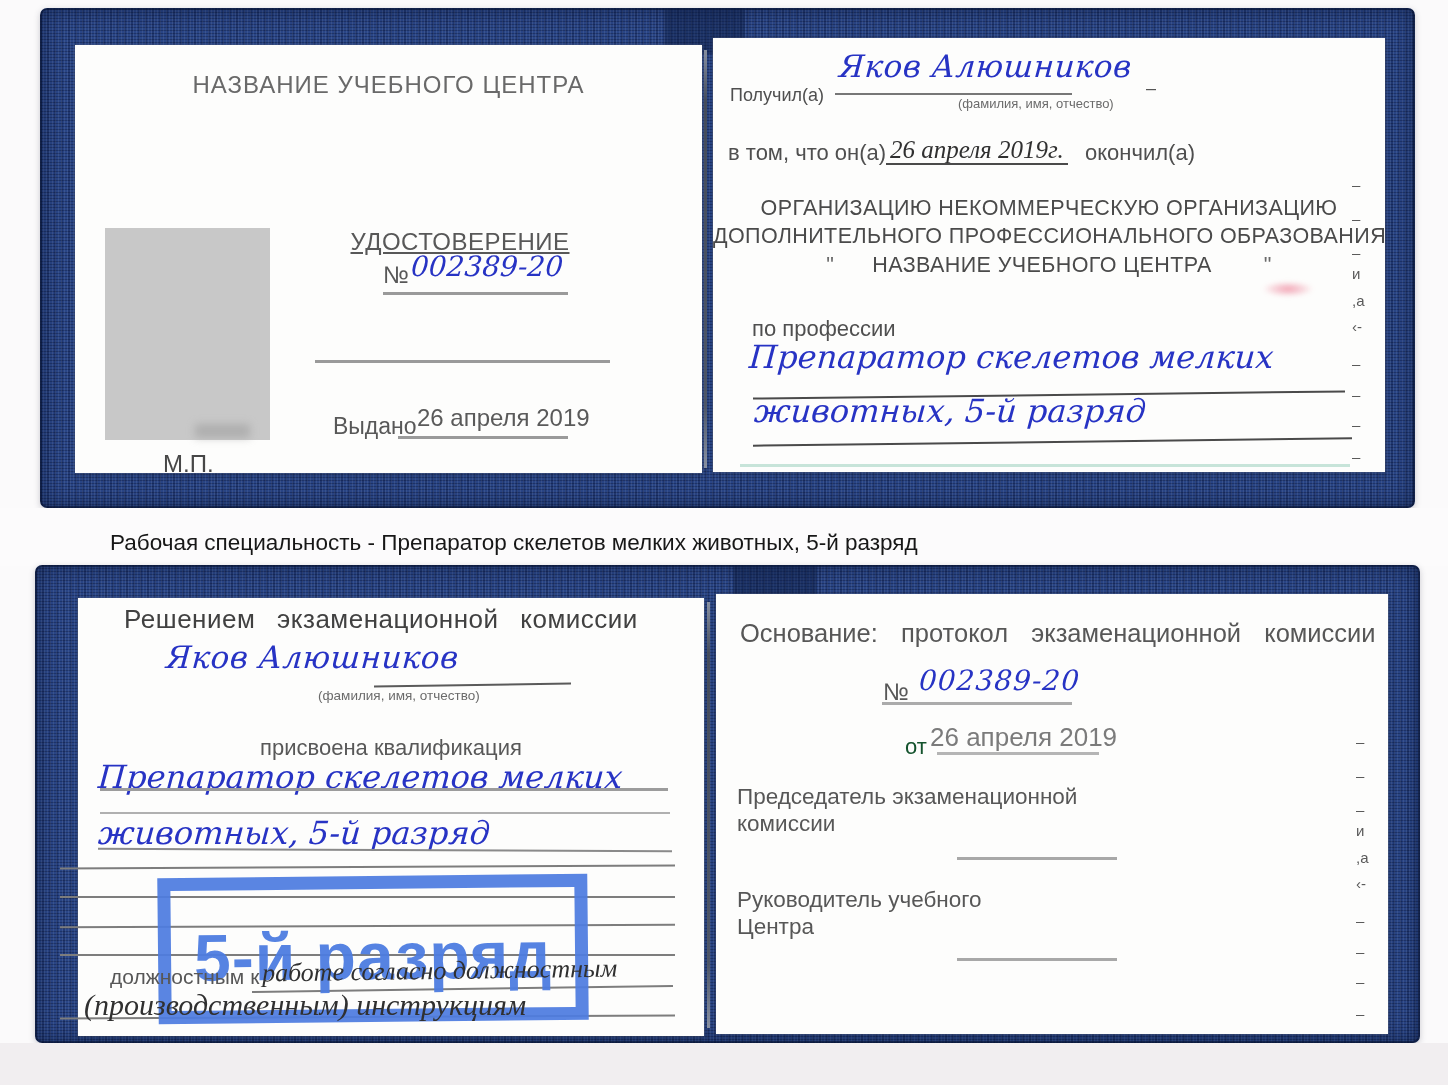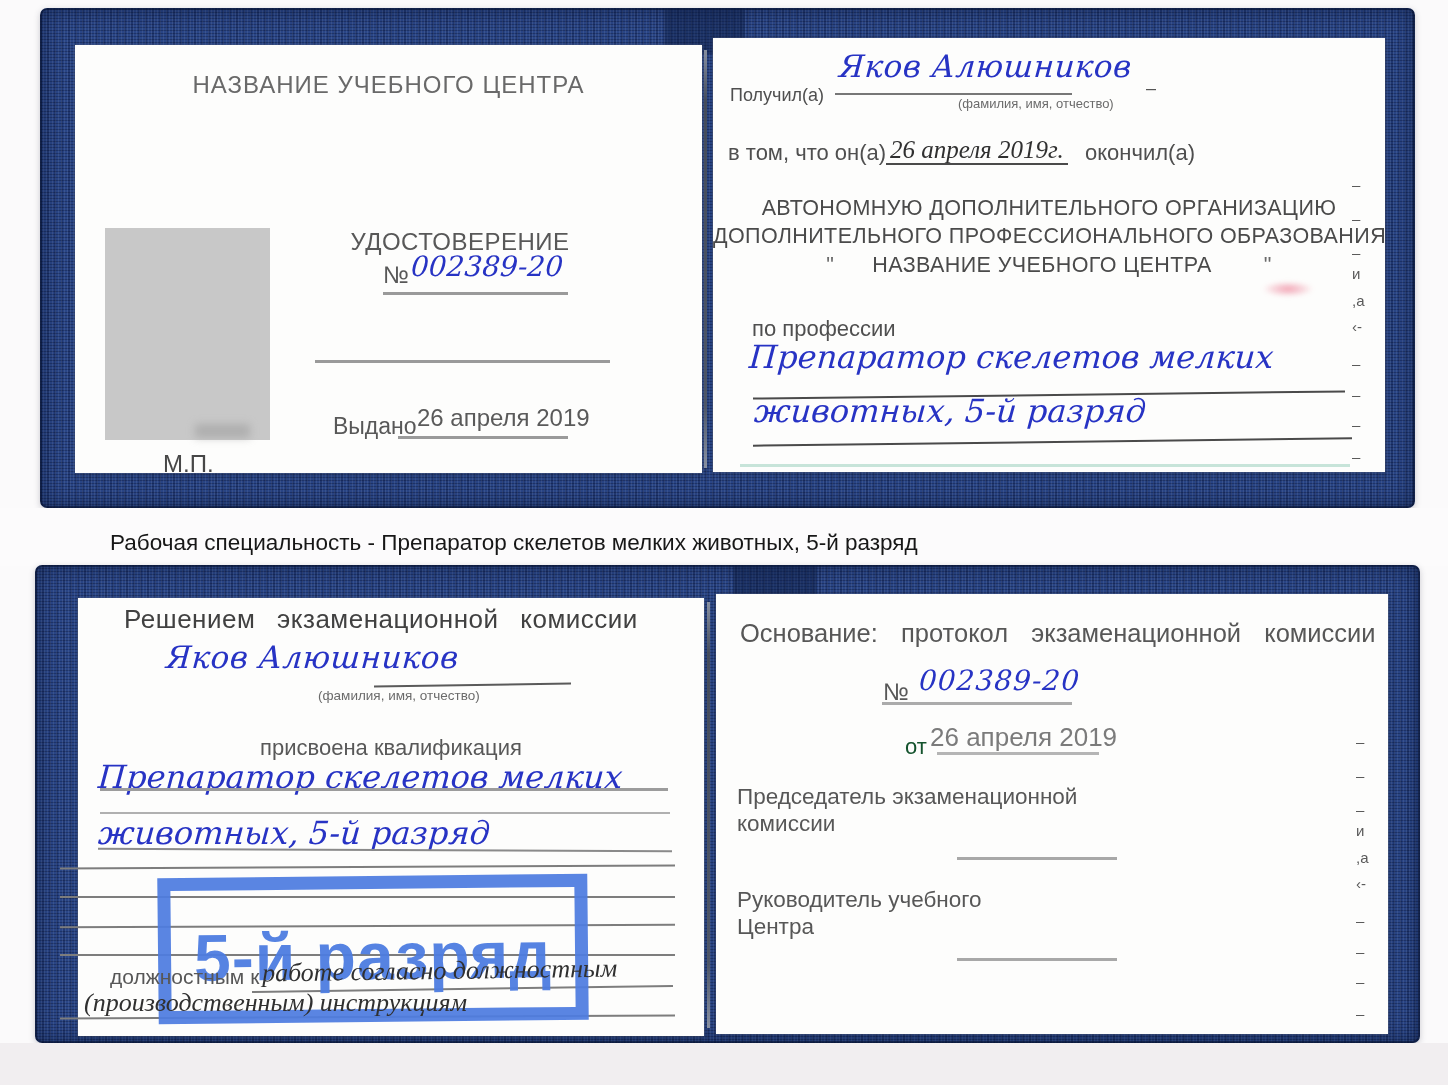--- a/index.html
+++ b/index.html
@@ -42,21 +42,21 @@
   .t { position:absolute; white-space:nowrap; color:#4f4f4f; }
   .hand { font-family:"DejaVu Serif", serif; font-style:italic; color:#2733c4; transform:skewX(-4deg); transform-origin:left bottom; }
   .serit { font-family:"Liberation Serif", serif; font-style:italic; color:#303030; }
   .ln { position:absolute; height:2px; background:#9a9a9a; }
   .ctr { text-align:center; }
 
   
   .tl-header   { left:75px; top:71px; width:627px; font-size:24px; letter-spacing:1px; color:#696969; }
   .tl-photo    { position:absolute; left:105px; top:228px; width:165px; height:212px; background:#c8c8c8; }
   .tl-photo-smudge { position:absolute; left:195px; top:424px; width:55px; height:14px; background:#9a9a9a; filter:blur(4px); opacity:.55; }
-  .tl-doctitle { left:300px; top:228px; width:320px; font-size:24px; letter-spacing:.5px; color:#585858; }
+  .tl-doctitle { left:300px; top:228px; width:320px; font-size:24px; letter-spacing:.5px; color:#585858;text-decoration:underline; }
   .tl-no-sign  { left:383px; top:261px; font-size:24px; color:#585858; }
   .tl-number   { left:410px; top:250px; font-size:28px; }
   .tl-ln1 { left:383px; top:292px; width:185px; height:3px; }
   .tl-ln2 { left:315px; top:360px; width:295px; height:3px; }
   .tl-vydano { left:333px; top:413px; font-size:23px; color:#585858; }
   .tl-issued-date { left:417px; top:404px; font-size:24px; color:#5a5a5a; }
   .tl-ln3 { left:398px; top:436px; width:170px; height:3px; }
   .tl-mp  { left:163px; top:450px; font-size:24px; color:#474747; }
 
   
@@ -101,21 +101,21 @@
   .blr { position:absolute; left:60px; width:615px; height:2px; background:#7d7d7d; }
   .blr1 { top:866px; transform:rotate(-.3deg);} .blr2 { top:896px; }
   .blr3 { top:925px; transform:rotate(-.25deg);} .blr4 { top:954px; }
   .blr5 { top:988px; left:252px; width:421px; transform:rotate(-.8deg); }
   .blr6 { top:1016px; transform:rotate(-.3deg); }
   .bl-stamp-box { position:absolute; left:158px; top:876px; width:430px; height:146px; box-sizing:border-box;
     border:13px solid rgba(77,124,224,.93); transform:rotate(-.6deg); display:flex; align-items:center; justify-content:center; }
   .bl-stamp-text { font-size:66px; font-weight:bold; color:rgba(77,124,224,.95); letter-spacing:1px; white-space:nowrap; padding-top:14px; }
   .bl-admitted { left:110px; top:965px; font-size:21px; color:#575757; }
   .bl-adm1 { left:262px; top:956px; font-size:26px; transform:rotate(-.8deg); }
-  .bl-adm2 { left:84px;  top:988px; font-size:26px; }
+  .bl-adm2 { left:84px;  top:988px; font-size:30px; }
 
   
   .br-basis { left:740px; top:619px; font-size:25.5px; word-spacing:16px; color:#575757; }
   .br-no-sign { left:883px; top:678px; font-size:24px; color:#585858; }
   .br-number  { left:918px; top:664px; font-size:28px; letter-spacing:1px; }
   .br-no-ln   { left:882px; top:702px; width:190px; height:3px; background:#ababab; }
   .br-ot   { left:905px; top:734px; font-size:22px; color:#14532d; }
   .br-date { left:930px; top:722px; font-size:26px; color:#7b7b7b; }
   .br-date-ln { left:937px; top:752px; width:162px; height:3px; background:#b5b5b5; }
   .br-chair { left:737px; top:783px; width:345px; font-size:22.5px; line-height:27px; color:#575757; white-space:normal; }
@@ -163,21 +163,21 @@
 
   <div class="t tr-received">Получил(а)</div>
   <div class="t hand tr-name">Яков Алюшников</div>
   <div class="ln tr-name-ln"></div>
   <div class="t tr-name-hint">(фамилия, имя, отчество)</div>
   <div class="t tr-dash1">–</div>
   <div class="t tr-that">в том, что он(а)</div>
   <div class="t serit tr-enddate">26 апреля 2019г.</div>
   <div class="ln tr-enddate-ln"></div>
   <div class="t tr-finished">окончил(а)</div>
-  <div class="t ctr tr-org1">АВТОНОМНУЮ ДОПОЛНИТЕЛЬНОГО ОРГАНИЗАЦИЮ</div>
+  <div class="t ctr tr-org1">ОРГАНИЗАЦИЮ НЕКОММЕРЧЕСКУЮ ОРГАНИЗАЦИЮ</div>
   <div class="t ctr tr-org2">ДОПОЛНИТЕЛЬНОГО ПРОФЕССИОНАЛЬНОГО ОБРАЗОВАНИЯ</div>
   <div class="t tr-org3">
     <span class="qo">"</span>
     <span>НАЗВАНИЕ УЧЕБНОГО ЦЕНТРА</span>
     <span class="qc">"</span>
   </div>
   <div class="tr-smudge"></div>
   <div class="t tr-prof-lbl">по профессии</div>
   <div class="t hand tr-prof1">Препаратор скелетов мелких</div>
   <div class="ln tr-lnA"></div>

